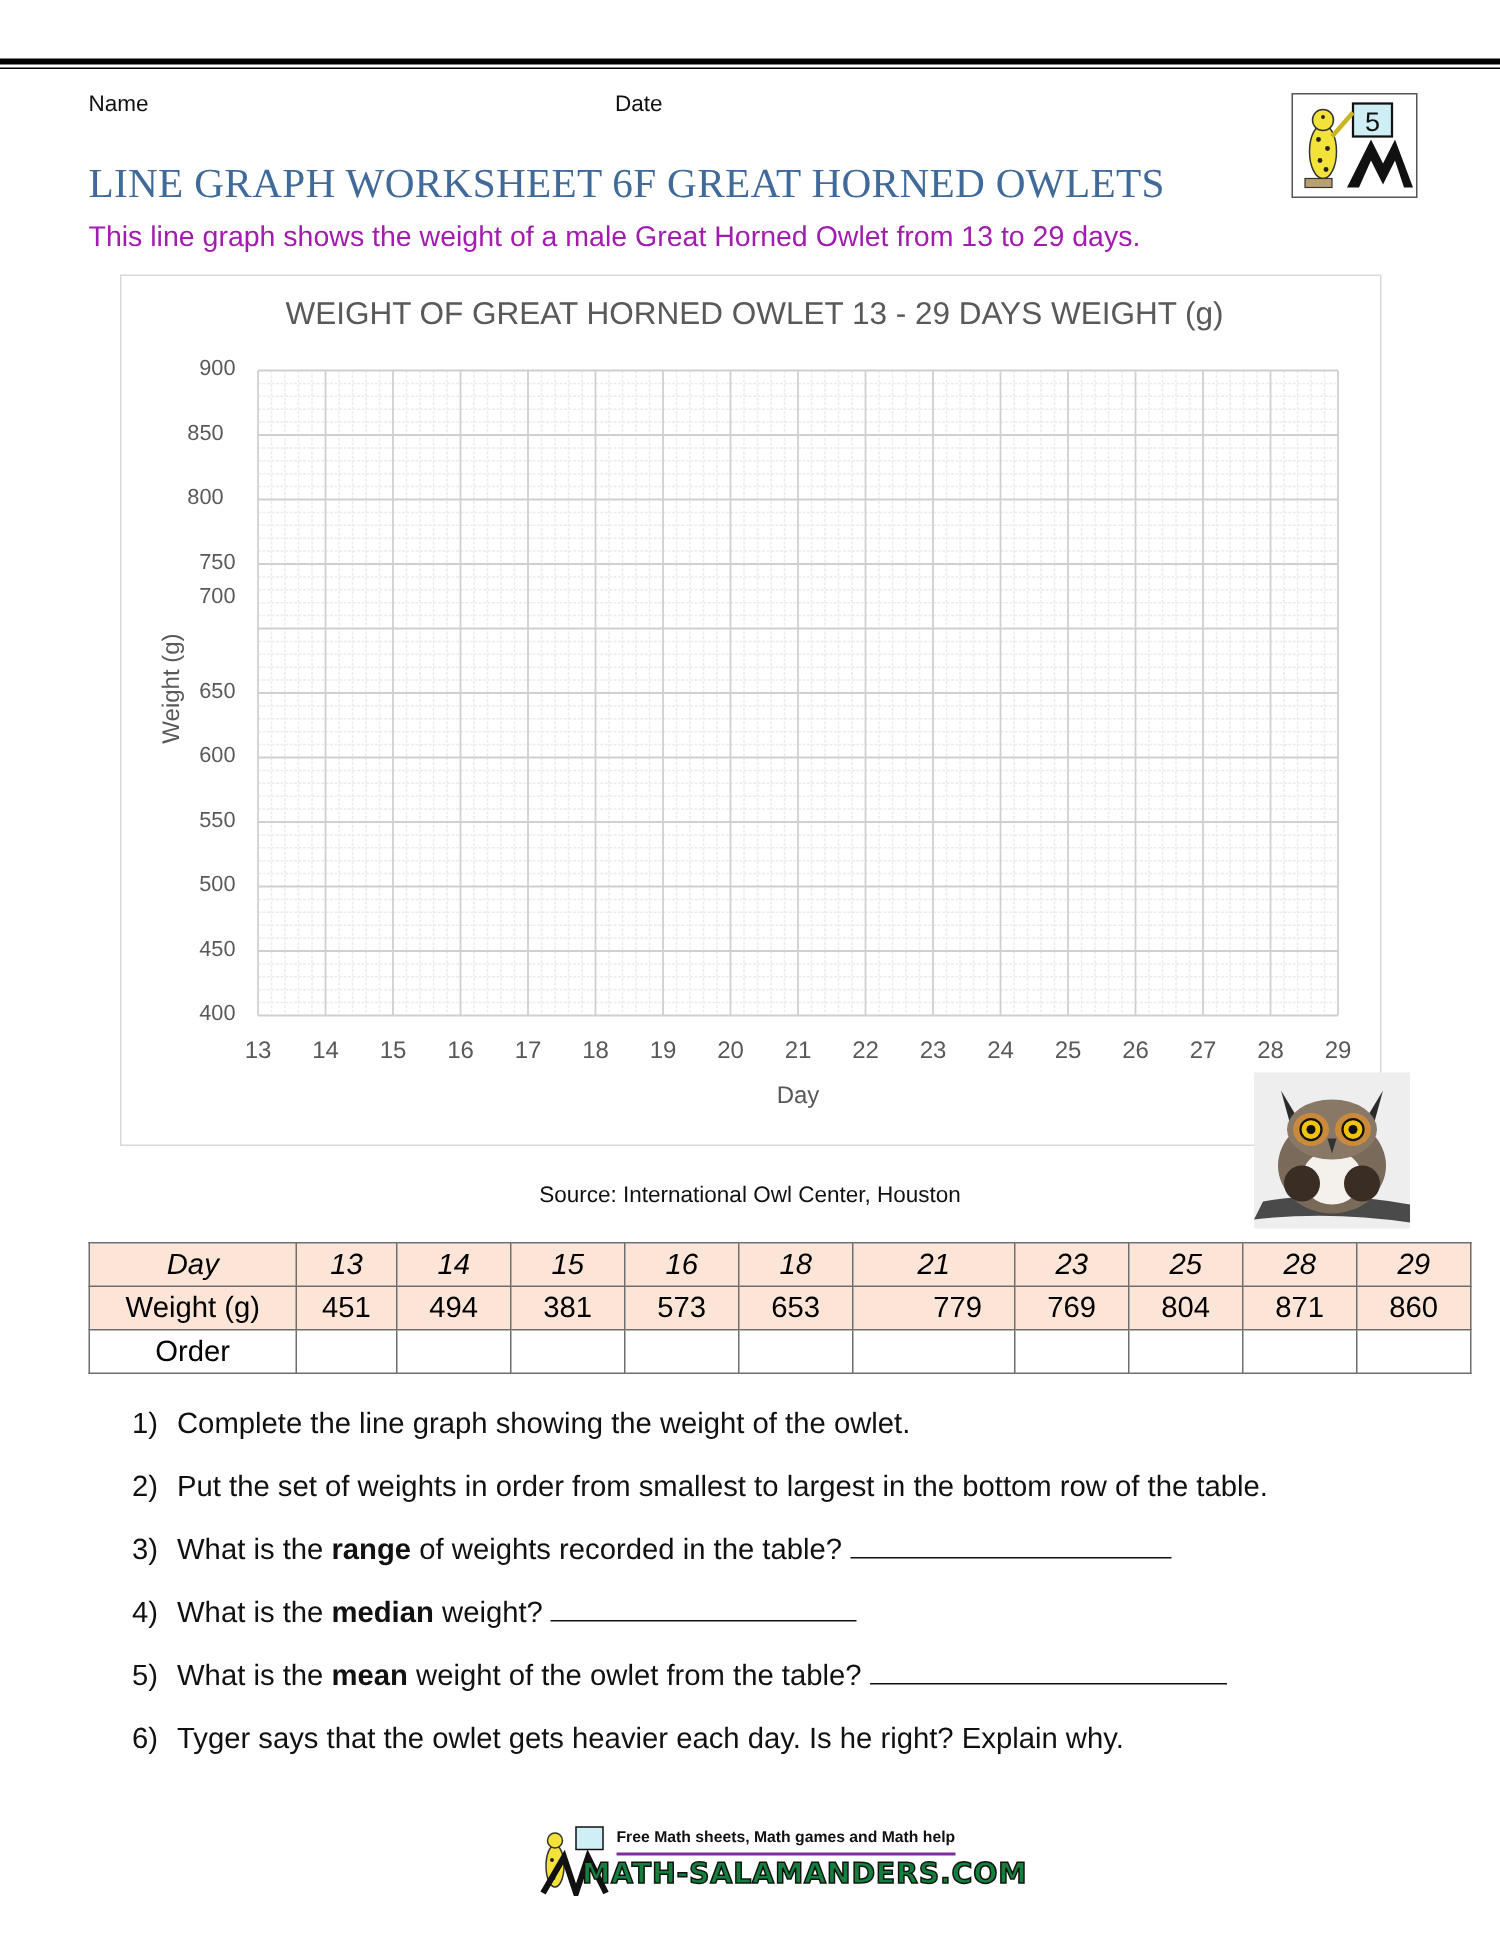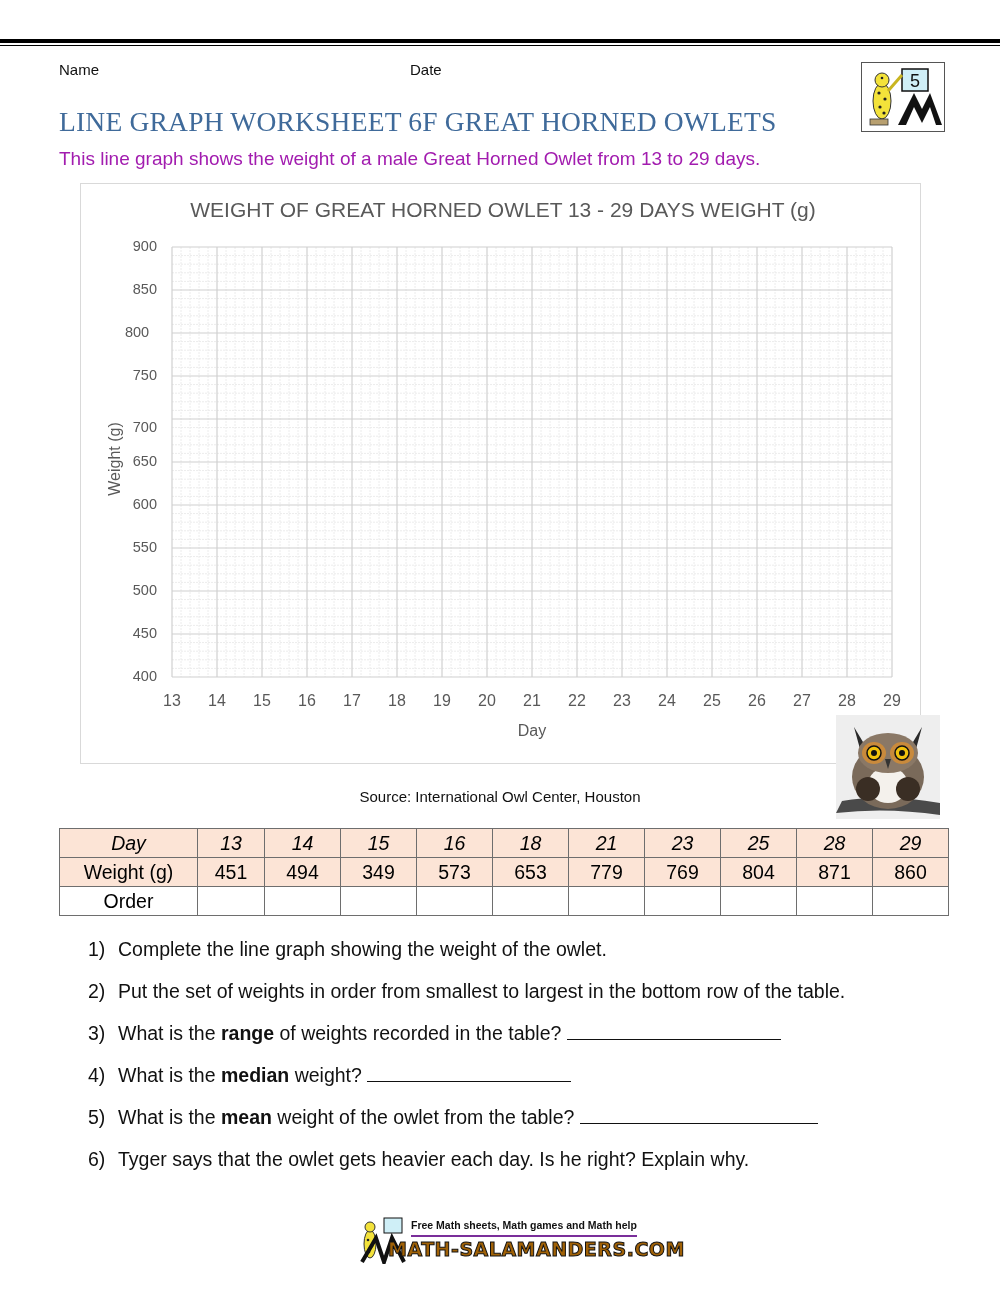--- a/index.html
+++ b/index.html
@@ -28,21 +28,21 @@
     table.data tr.weight td { background: #fce4d6; }
     table.data tr.order td { background: #fff; }
     .questions { left: 88px; top: 936px; width: 880px; }
     .q { font-size: 19.5px; color: #111; height: 42px; line-height: 26px; white-space: nowrap; }
     .q .num { display: inline-block; width: 30px; }
     .blank { display: inline-block; border-bottom: 1.5px solid #111; height: 18px; vertical-align: baseline; }
     .footer { left: 356px; top: 1216px; width: 290px; height: 48px; }
     .footer-tag { left: 55px; top: 3px; font-size: 10.5px; font-weight: bold; color: #111; white-space: nowrap; }
     .footer-rule { left: 55px; top: 19px; width: 226px; height: 2px; background: #7a2e9a; }
     .footer-brand { left: 32px; top: 22px; font-size: 19px; font-weight: bold; letter-spacing: 0.5px;
-                    color: #a16207; -webkit-text-stroke: 1px #111; white-space: nowrap; font-family: "DejaVu Sans", sans-serif; }
+                    color: #15803d; -webkit-text-stroke: 1px #111; white-space: nowrap; font-family: "DejaVu Sans", sans-serif; }
   </style>
 </head>
 <body>
 
 <div class="abs top-rule-thick"></div>
 <div class="abs top-rule-thin"></div>
 
 <div class="abs label-small" style="left:59px;top:61px;">Name</div>
 <div class="abs label-small" style="left:410px;top:61px;">Date</div>
 
@@ -204,24 +204,24 @@
     <line x1="172" y1="247" x2="892" y2="247" stroke="#d0d0d0" stroke-width="1.2"></line>
   </svg>
 
 <div id="yticks">
     <div class="abs ytick" style="left: 117px; top: 668px;">400</div>
     <div class="abs ytick" style="left: 117px; top: 625px;">450</div>
     <div class="abs ytick" style="left: 117px; top: 582px;">500</div>
     <div class="abs ytick" style="left: 117px; top: 539px;">550</div>
     <div class="abs ytick" style="left: 117px; top: 496px;">600</div>
     <div class="abs ytick" style="left: 117px; top: 453px;">650</div>
-    <div class="abs ytick" style="left: 117px; top: 419px;">700</div>
+    <div class="abs ytick" style="left: 117px; top: 390px;">700</div>
     <div class="abs ytick" style="left: 117px; top: 367px;">750</div>
     <div class="abs ytick" style="left: 117px; top: 324px; text-align: center;">800</div>
-    <div class="abs ytick" style="left: 117px; top: 281px;">850</div>
+    <div class="abs ytick" style="left: 117px; top: 281px; text-align: center;">850</div>
     <div class="abs ytick" style="left: 117px; top: 238px;">900</div>
   </div>
 <div id="xticks">
     <div class="abs xtick" style="left: 157px; top: 692px;">13</div>
     <div class="abs xtick" style="left: 202px; top: 692px;">14</div>
     <div class="abs xtick" style="left: 247px; top: 692px;">15</div>
     <div class="abs xtick" style="left: 292px; top: 692px;">16</div>
     <div class="abs xtick" style="left: 337px; top: 692px;">17</div>
     <div class="abs xtick" style="left: 382px; top: 692px;">18</div>
     <div class="abs xtick" style="left: 427px; top: 692px;">19</div>
@@ -275,24 +275,24 @@
         <td style="width: 75px;">21</td>
         <td style="width: 75px;">23</td>
         <td style="width: 75px;">25</td>
         <td style="width: 75px;">28</td>
         <td style="width: 75px;">29</td>
       </tr>
   <tr class="weight" id="row-weight">
     <td>Weight (g)</td>
   <td style="width: 66px;">451</td>
         <td style="width: 75px;">494</td>
-        <td style="width: 75px;">349</td>
+        <td style="width: 75px;">381</td>
         <td style="width: 75px;">573</td>
         <td style="width: 75px;">653</td>
-        <td style="width: 75px;">779</td>
+        <td style="width: 75px; padding-left: 32px;">779</td>
         <td style="width: 75px;">769</td>
         <td style="width: 75px;">804</td>
         <td style="width: 75px;">871</td>
         <td style="width: 75px;">860</td>
       </tr>
   <tr class="order" id="row-order">
     <td>Order</td>
   <td style="width: 66px;"></td>
         <td style="width: 75px;"></td>
         <td style="width: 75px;"></td>

